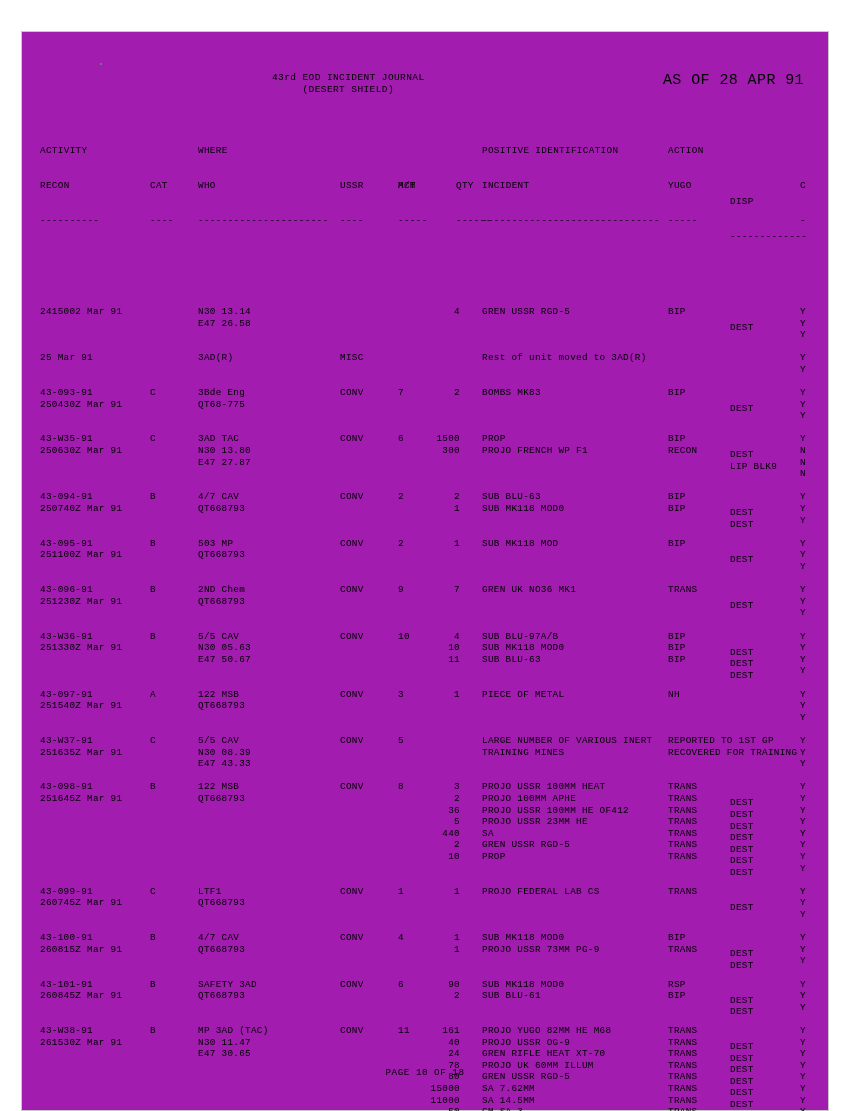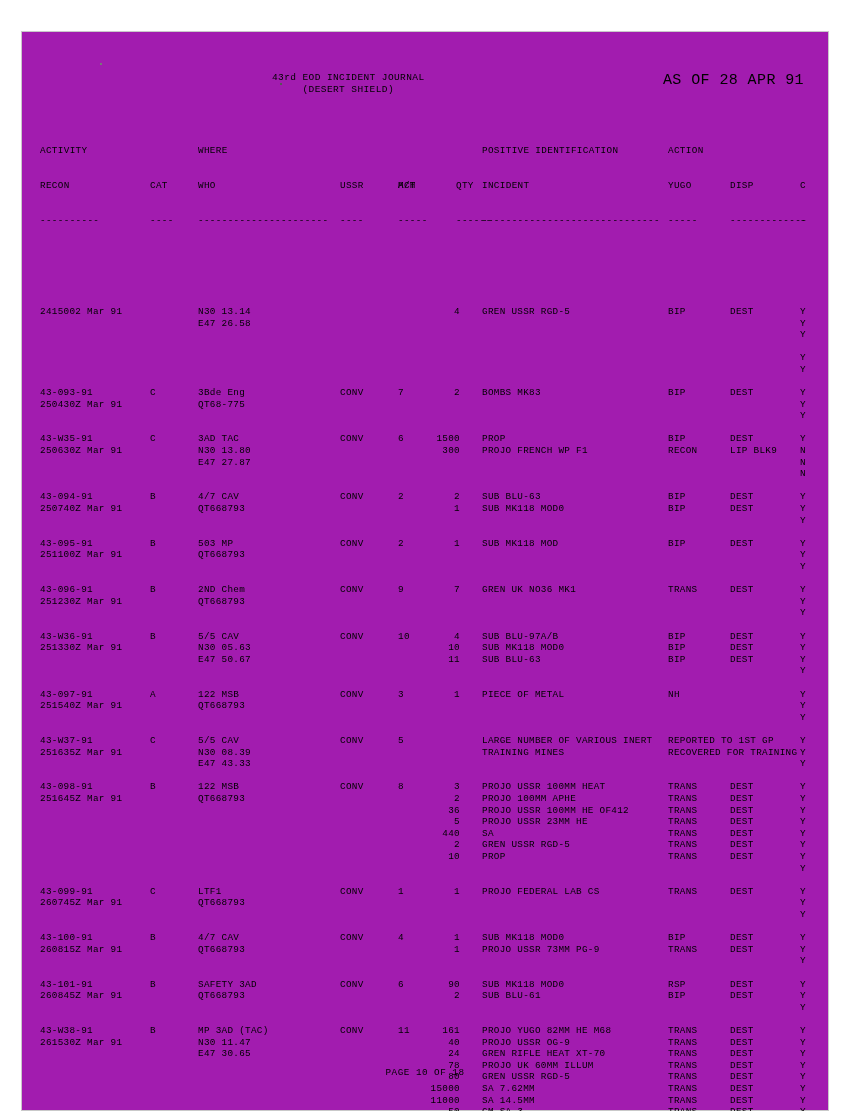--- a/index.html
+++ b/index.html
@@ -88,21 +88,21 @@
 
   
   .x-date  { left: 0px; }
   .x-cat   { left: 110px; }
   .x-who   { left: 158px; }
   .x-type  { left: 300px; }
   .x-act   { left: 358px; }
   .x-qty   { left: 400px; margin-left: 16px; }
   .x-rem   { left: 442px; }
   .x-act2  { left: 628px; }
-  .x-disp  { left: 690px; }
+  .x-disp  { left: 690px; margin-top: 16px; }
   .x-cflag { left: 760px; }
 
   
   .body {
     position: relative;
     margin-top: 6px;
     font-size: 9.3px;
     line-height: 11.6px;
     letter-spacing: 0.3px;
     white-space: pre;
@@ -184,21 +184,21 @@
         </div>
         <div class="row" style="height:4px"></div>
         <div class="row" style="height:0px">
           
           
         </div>
       </div>
 
       <div class="body" id="entries"><div class="grp" style="height: 34.8px;"><div class="ln"><span class="c x-date">2415002 Mar 91</span><span class="c x-who">N30 13.14</span><span class="qtycell">4</span><span class="c x-rem">GREN USSR RGD-5</span><span class="c x-act2">BIP</span><span class="c x-disp">DEST</span></div><div class="ln"><span class="c x-who">E47 26.58</span></div><div class="ln"></div><div class="flagcol">Y
 Y
-Y</div></div><div style="height: 11.6px;"></div><div class="grp" style="height: 23.2px;"><div class="ln"></div><div class="flagcol">Y
+Y</div></div><div style="height: 11.6px;"></div><div class="grp" style="height: 23.2px;"><div class="ln"><span class="c x-date">25 Mar 91</span><span class="c x-who">3AD(R)</span><span class="c x-type">MISC</span><span class="c x-rem">Rest of unit moved to 3AD(R)</span></div><div class="ln"></div><div class="flagcol">Y
 Y</div></div><div style="height: 11.6px;"></div><div class="grp" style="height: 34.8px;"><div class="ln"><span class="c x-date">43-093-91</span><span class="c x-cat">C</span><span class="c x-who">3Bde Eng</span><span class="c x-type">CONV</span><span class="c x-act">7</span><span class="qtycell">2</span><span class="c x-rem">BOMBS MK83</span><span class="c x-act2">BIP</span><span class="c x-disp">DEST</span></div><div class="ln"><span class="c x-date">250430Z Mar 91</span><span class="c x-who">QT68-775</span></div><div class="ln"></div><div class="flagcol">Y
 Y
 Y</div></div><div style="height: 11.6px;"></div><div class="grp" style="height: 46.4px;"><div class="ln"><span class="c x-date">43-W35-91</span><span class="c x-cat">C</span><span class="c x-who">3AD TAC</span><span class="c x-type">CONV</span><span class="c x-act">6</span><span class="qtycell">1500</span><span class="c x-rem">PROP</span><span class="c x-act2">BIP</span><span class="c x-disp">DEST</span></div><div class="ln"><span class="c x-date">250630Z Mar 91</span><span class="c x-who">N30 13.80</span><span class="qtycell">300</span><span class="c x-rem">PROJO FRENCH WP F1</span><span class="c x-act2">RECON</span><span class="c x-disp">LIP BLK9</span></div><div class="ln"><span class="c x-who">E47 27.87</span></div><div class="ln"></div><div class="flagcol">Y
 N
 N
 N</div></div><div style="height: 11.6px;"></div><div class="grp" style="height: 34.8px;"><div class="ln"><span class="c x-date">43-094-91</span><span class="c x-cat">B</span><span class="c x-who">4/7 CAV</span><span class="c x-type">CONV</span><span class="c x-act">2</span><span class="qtycell">2</span><span class="c x-rem">SUB BLU-63</span><span class="c x-act2">BIP</span><span class="c x-disp">DEST</span></div><div class="ln"><span class="c x-date">250740Z Mar 91</span><span class="c x-who">QT668793</span><span class="qtycell">1</span><span class="c x-rem">SUB MK118 MOD0</span><span class="c x-act2">BIP</span><span class="c x-disp">DEST</span></div><div class="ln"></div><div class="flagcol">Y
 Y
 Y</div></div><div style="height: 11.6px;"></div><div class="grp" style="height: 34.8px;"><div class="ln"><span class="c x-date">43-095-91</span><span class="c x-cat">B</span><span class="c x-who">503 MP</span><span class="c x-type">CONV</span><span class="c x-act">2</span><span class="qtycell">1</span><span class="c x-rem">SUB MK118 MOD</span><span class="c x-act2">BIP</span><span class="c x-disp">DEST</span></div><div class="ln"><span class="c x-date">251100Z Mar 91</span><span class="c x-who">QT668793</span></div><div class="ln"></div><div class="flagcol">Y
 Y
 Y</div></div><div style="height: 11.6px;"></div><div class="grp" style="height: 34.8px;"><div class="ln"><span class="c x-date">43-096-91</span><span class="c x-cat">B</span><span class="c x-who">2ND Chem</span><span class="c x-type">CONV</span><span class="c x-act">9</span><span class="qtycell">7</span><span class="c x-rem">GREN UK NO36 MK1</span><span class="c x-act2">TRANS</span><span class="c x-disp">DEST</span></div><div class="ln"><span class="c x-date">251230Z Mar 91</span><span class="c x-who">QT668793</span></div><div class="ln"></div><div class="flagcol">Y

